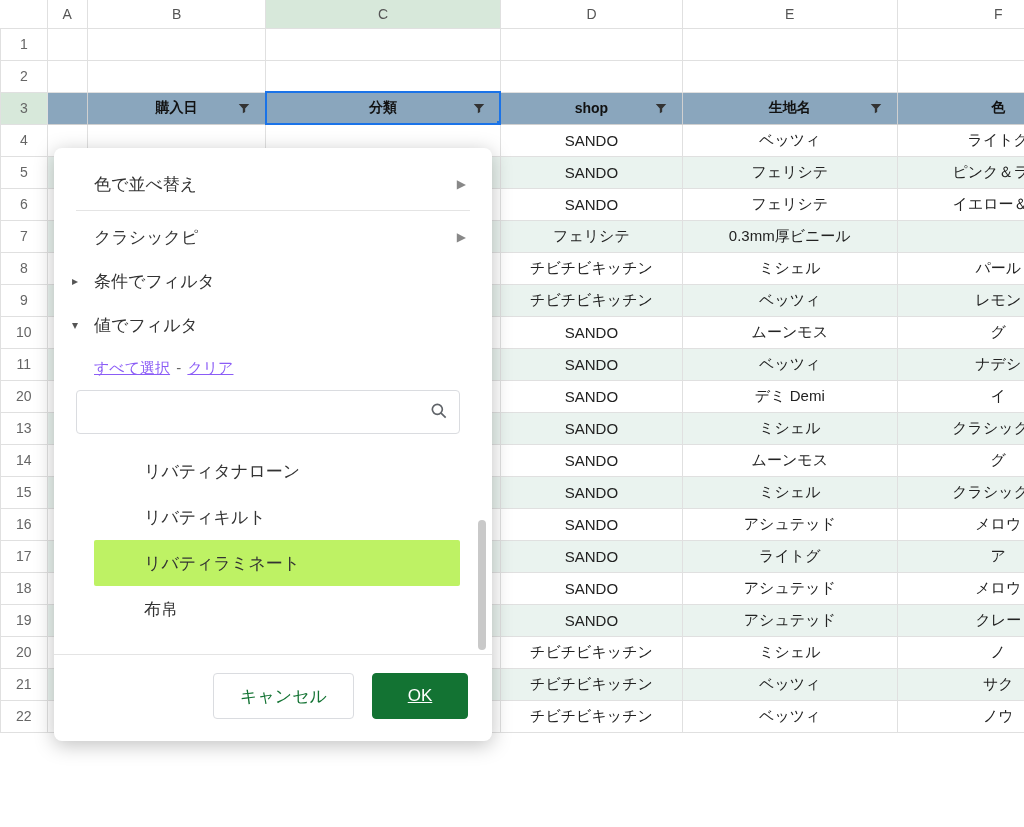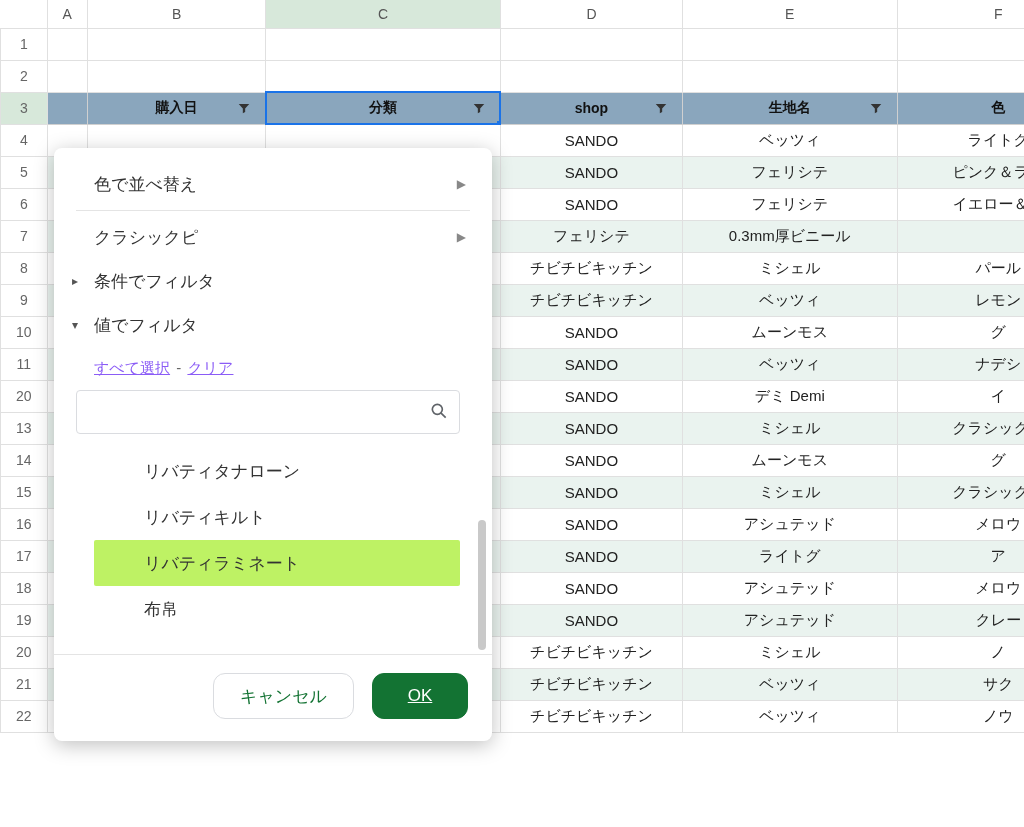--- a/index.html
+++ b/index.html
@@ -217,21 +217,21 @@
     margin-top: 18px;
     padding: 18px 24px 22px;
     display: flex;
     justify-content: flex-end;
     gap: 18px;
   }
   .btn {
     height: 46px;
     padding: 0 26px;
     font-size: 17px;
-    border-radius: 12px;
+    border-radius: 4px;
     border: 1px solid #dadce0;
     background: #fff;
     color: #137333;
     cursor: pointer;
     display: inline-flex;
     align-items: center;
     justify-content: center;
   }
   .btn.primary {
     background: #137333;

